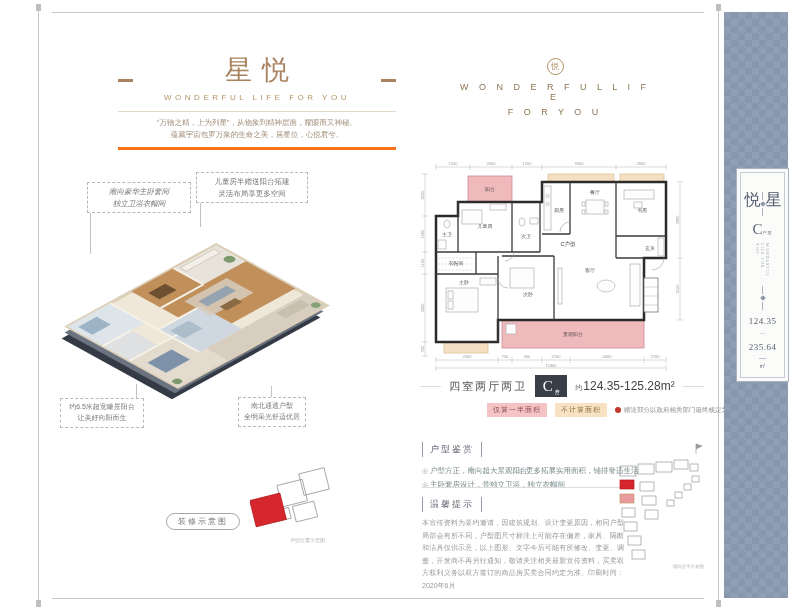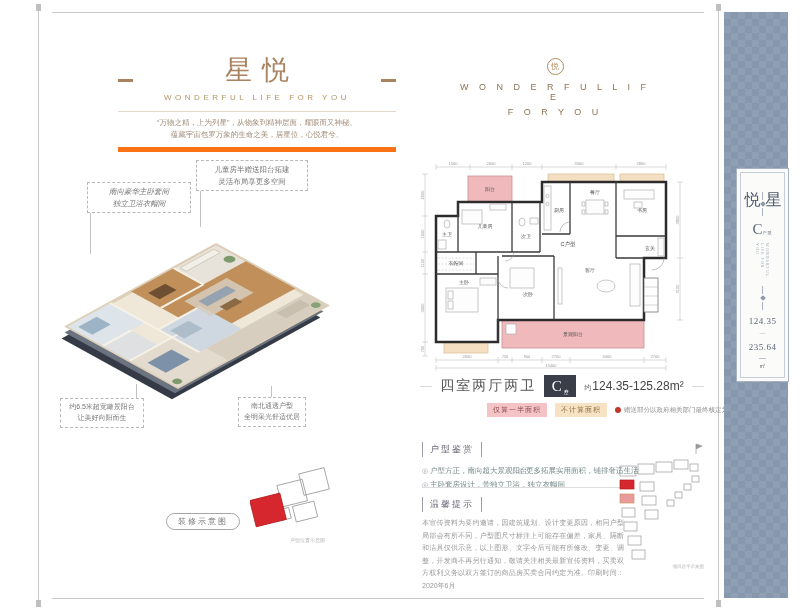--- a/index.html
+++ b/index.html
@@ -41,41 +41,41 @@
   .side-num { font-size:9px; color:#5a6575; letter-spacing:0.5px; }
   .side-dash { font-size:6px; color:#9aa6b6; line-height:0.6; }
   .side-unit { font-size:7px; color:#5a6575; border-top:1px solid #b8c1cd; padding-top:2px; }
 
   
   .hdr-left { position:absolute; left:118px; top:52px; width:278px; text-align:center; }
   .title-row { display:flex; align-items:flex-end; justify-content:space-between; }
   .title-dash { width:15px; height:3px; background:#a9825f; margin-bottom:6px; }
   .main-title { font-size:27px; letter-spacing:10px; padding-left:10px; color:#a9825f; font-weight:500; }
   .hdr-sub { margin-top:5px; font-size:8px; letter-spacing:3.5px; color:#b49467; }
-  .tagline { margin-top:9px; border-top:1px solid #e2d8c9; border-bottom:5px solid #f97316;
+  .tagline { margin-top:9px; border-top:1px solid #e2d8c9; border-bottom:3px solid #f97316;
              padding:5px 2px; font-size:7.5px; color:#a08b76; line-height:1.65; }
 
   
   .hdr-right { position:absolute; left:455px; top:58px; width:200px; text-align:center; }
   .logo-circle { width:17px; height:17px; border:1px solid #b08d5f; border-radius:50%;
                  margin:0 auto; display:flex; align-items:center; justify-content:center;
                  font-size:8px; color:#b08d5f; }
   .hdr-right .l1 { margin-top:7px; font-size:9px; letter-spacing:4px; color:#8d7354; }
   .hdr-right .l2 { margin-top:5px; font-size:9px; letter-spacing:4px; color:#8d7354; }
 
   
   .callout { position:absolute; border:1px dashed #b8b8b8; background:#fff; font-size:7.5px;
              color:#777; text-align:center; line-height:1.55; padding:3px 4px; z-index:4; }
   .conn { position:absolute; width:1px; background:#c2c2c2; z-index:3; }
 
   
   .spec-row { position:absolute; left:420px; top:375px; width:284px; display:flex;
               align-items:center; gap:8px; }
   .hline { flex:1; height:1px; background:#dcdcdc; }
-  .spec-layout { font-size:14px; color:#555; letter-spacing:2px; white-space:nowrap; }
+  .spec-layout { font-size:11px; color:#555; letter-spacing:2px; white-space:nowrap; }
   .spec-badge { background:#3a3e48; color:#fff; width:32px; height:22px; display:flex;
                 align-items:center; justify-content:center; gap:2px; }
   .spec-badge .c { font-family:"Liberation Serif", serif; font-size:15px; line-height:1; }
   .spec-badge .hx { font-size:4.5px; writing-mode:vertical-rl; text-orientation:upright; letter-spacing:1px; }
   .spec-area { font-size:12px; color:#444; white-space:nowrap; }
   .spec-area .yue { font-size:7px; color:#666; margin-right:1px; }
 
   .legend-row { position:absolute; left:487px; top:403px; display:flex; align-items:center; gap:8px; }
   .tag { font-size:7px; padding:2px 6px; letter-spacing:1px; }
   .tag.pink { background:#f3c3c5; color:#8c4a4e; }
@@ -173,21 +173,21 @@
 
 <div class="conn" style="left:90px; top:208px; height:46px;"></div>
 <div class="conn" style="left:200px; top:191px; height:36px;"></div>
 <div class="conn" style="left:136px; top:384px; height:14px;"></div>
 <div class="conn" style="left:271px; top:386px; height:11px;"></div>
 
 <div class="callout" style="left:87px; top:182px; width:104px;font-style:italic;">
   <div>南向豪华主卧套间</div>
   <div>独立卫浴衣帽间</div>
 </div>
-<div class="callout" style="left:196px; top:160px; width:112px;">
+<div class="callout" style="left:196px; top:172px; width:112px;">
   <div>儿童房半赠送阳台拓建</div>
   <div>灵活布局享更多空间</div>
 </div>
 <div class="callout" style="left:60px; top:398px; width:84px; font-size:7px;">
   <div>约6.5米超宽瞰景阳台</div>
   <div>让美好向阳而生</div>
 </div>
 <div class="callout" style="left:238px; top:397px; width:68px; font-size:7px;">
   <div>南北通透户型</div>
   <div>全明采光舒适优居</div>

